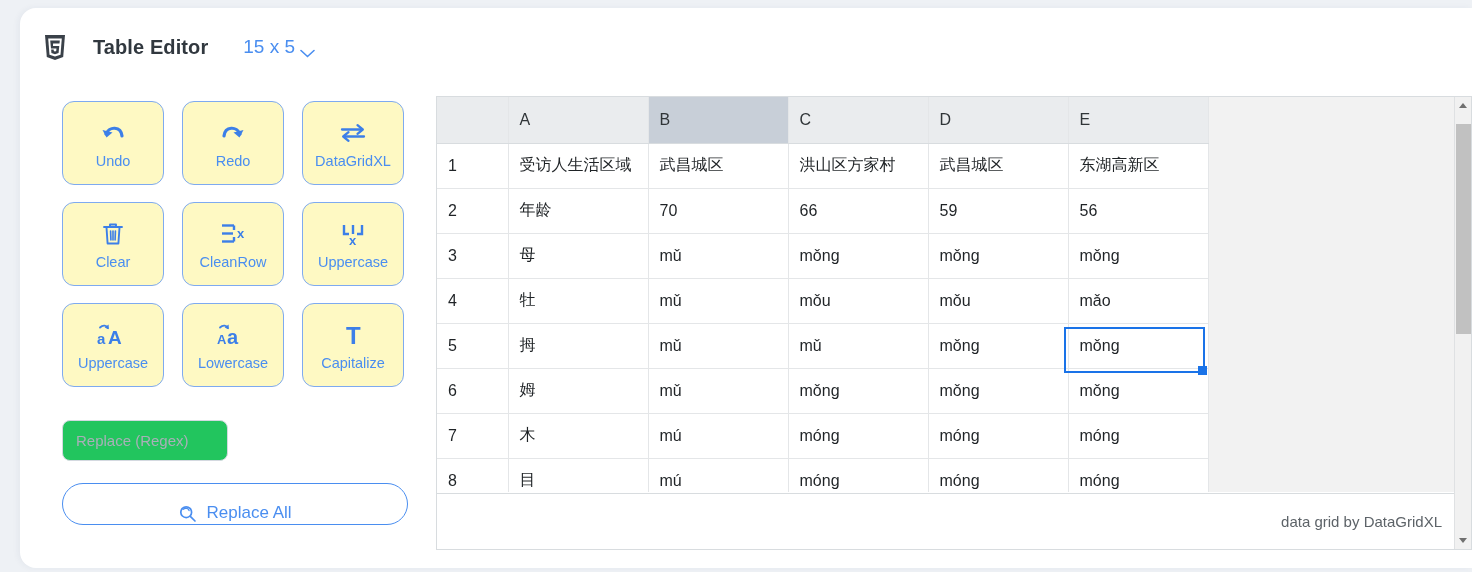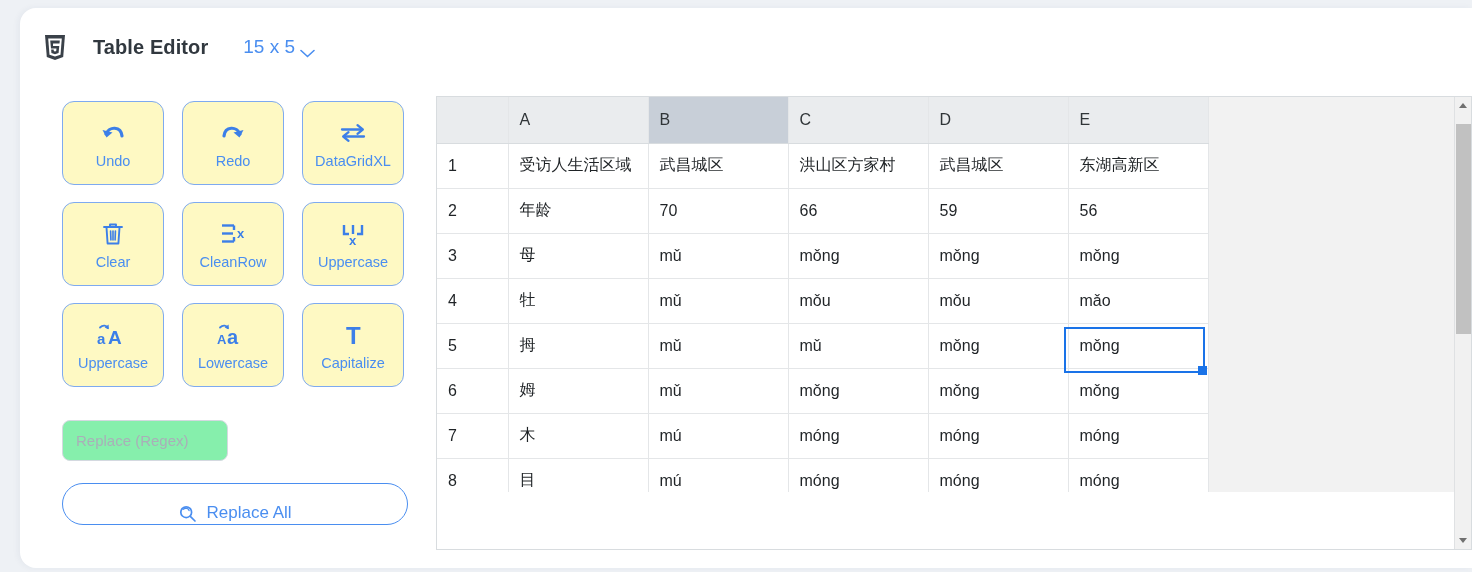--- a/index.html
+++ b/index.html
@@ -108,21 +108,21 @@
   .txt-input {
     width: 166px;
     height: 41px;
     border: 1px solid #d4d9e0;
     border-radius: 8px;
     box-sizing: border-box;
     padding: 0 13px;
     font-size: 15px;
     color: #31383f;
     font-family: "Liberation Sans", sans-serif;
-    background: #86efac;
+    background: #22c55e;
     outline: none;
   }
   .txt-input::placeholder { color: #a9afb8; }
 
   #replace-all-btn {
     margin-top: 22px;
     width: 346px;
     height: 42px;
     border: 1px solid #4a8ef0;
     border-radius: 21px;
@@ -525,16 +525,19 @@
     <div id="v-scroll">
       <div class="sb-arrow" id="sb-up">
           <i></i>
         </div>
       <div id="sb-thumb"></div>
       <div class="sb-arrow" id="sb-down">
           <i></i>
         </div>
     </div>
 
+    <div id="grid-footer">
+      <span id="credit">data grid by DataGridXL</span>
+    </div>
 
   </div>
 
 </div>
 
 </body></html>

